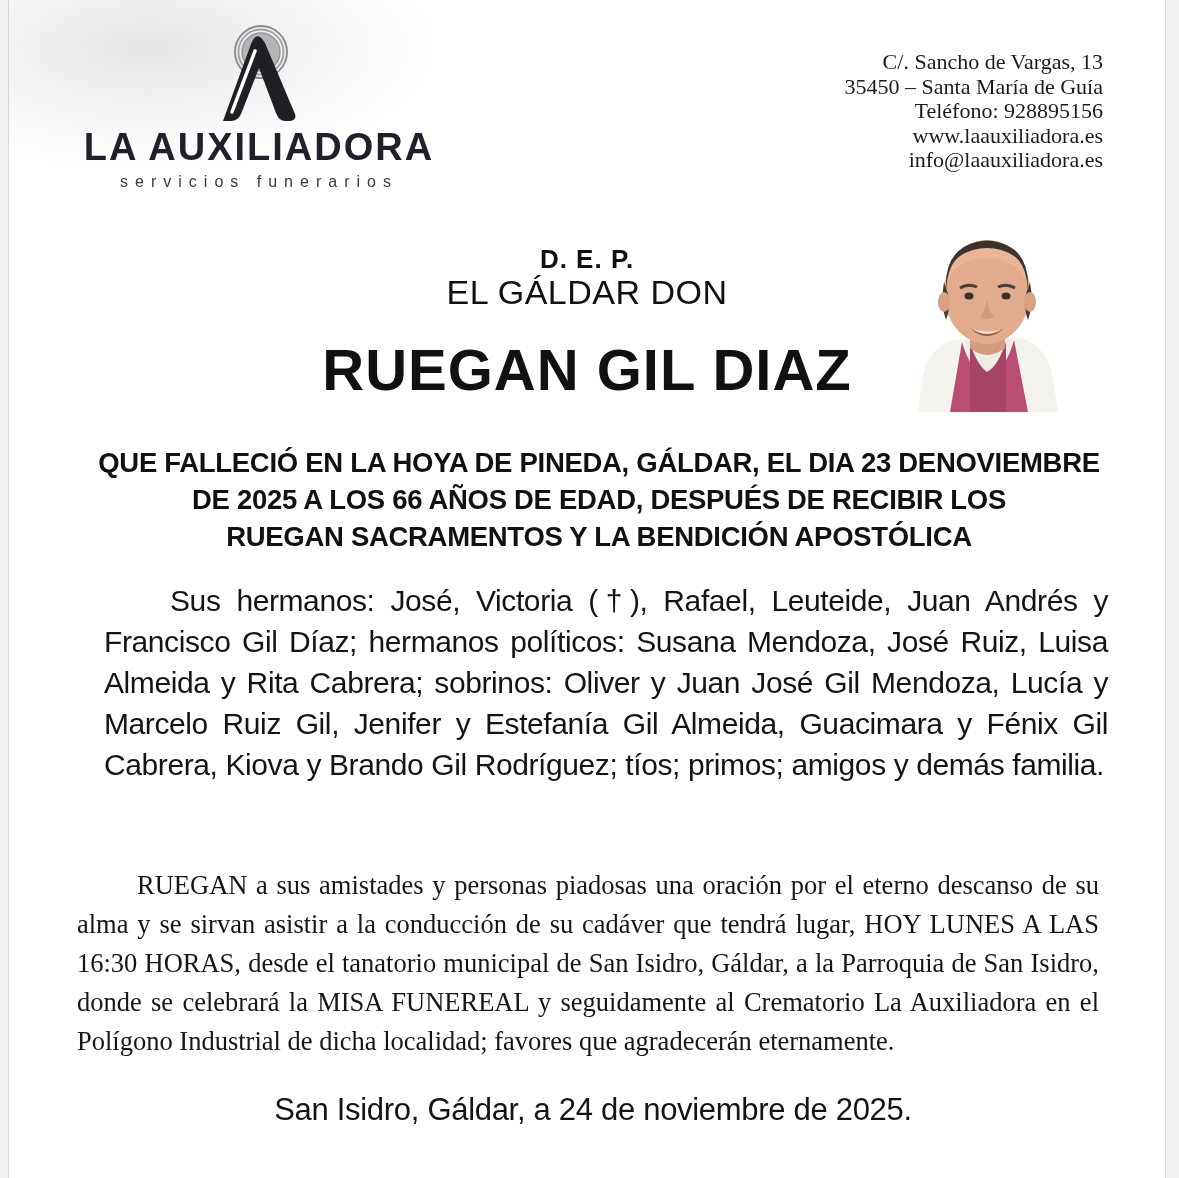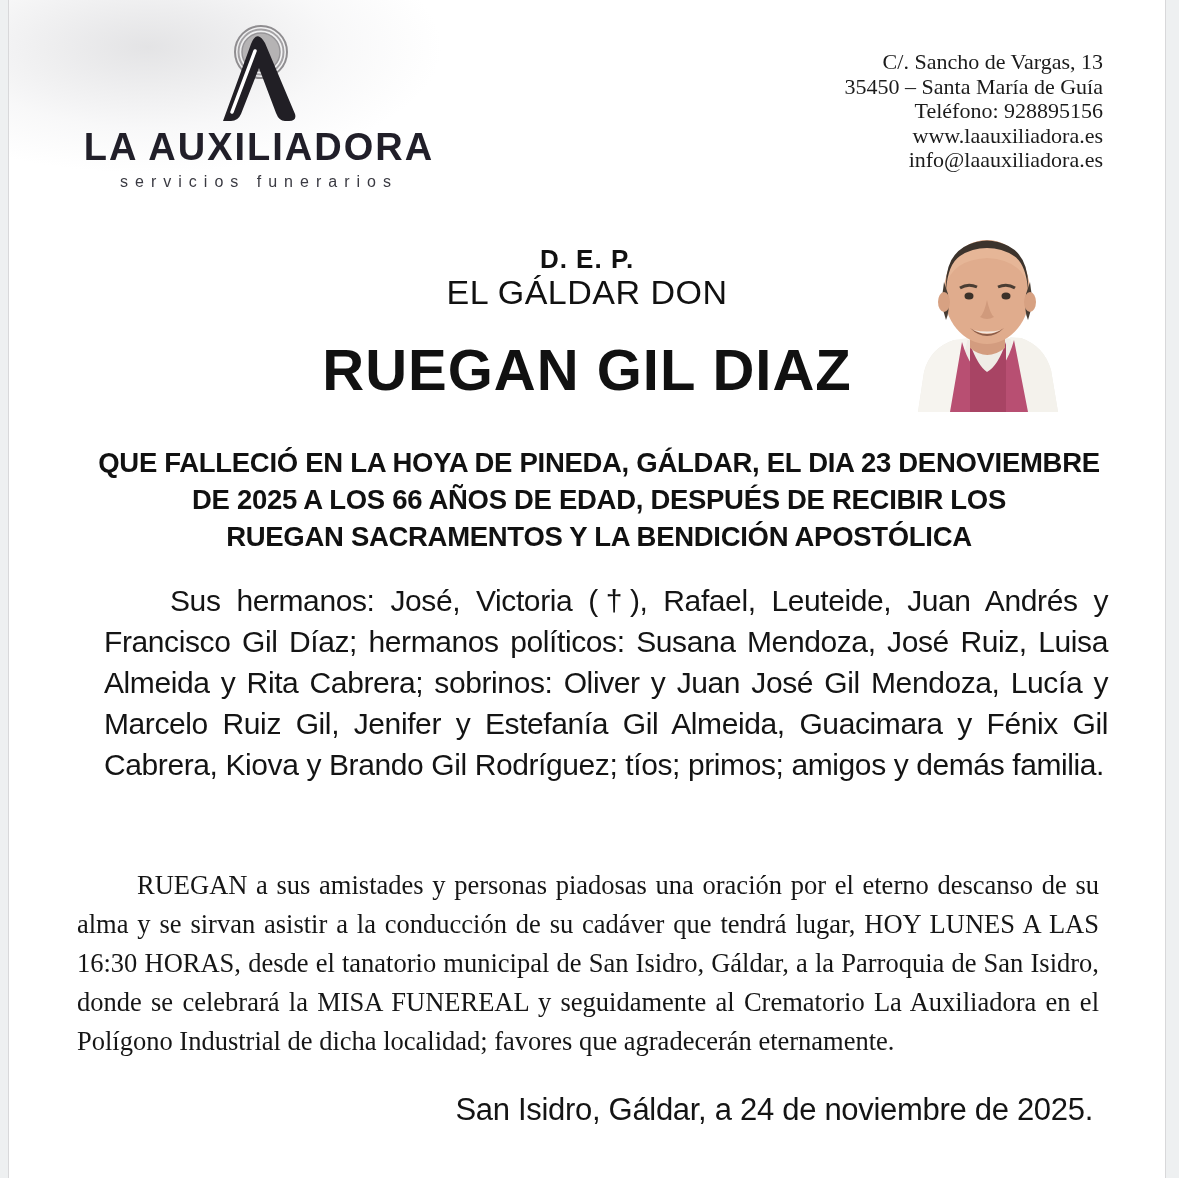--- a/index.html
+++ b/index.html
@@ -82,21 +82,21 @@
   .request-par {
     position: absolute; top: 866px; left: 68px; right: 66px;
     font-family: "Liberation Serif", serif;
     font-size: 26.5px; line-height: 39px;
     text-align: justify; text-indent: 60px; color: #161616;
   }
 
   
   .date-line {
     position: absolute; top: 1092px; right: 72px; left: 84px;
-    text-align: right; font-size: 31px; letter-spacing: -0.3px; color: #141414;
+    text-align: center; font-size: 31px; letter-spacing: -0.3px; color: #141414;
   }
 </style>
 </head>
 <body>
 
 <div class="paper">
 
   <div class="logo-block">
     <svg class="logo-icon" width="120" height="100" viewBox="0 0 120 100" aria-hidden="true">
       <circle cx="62" cy="28" r="26" fill="none" stroke="#8f8d90" stroke-width="2"></circle>

